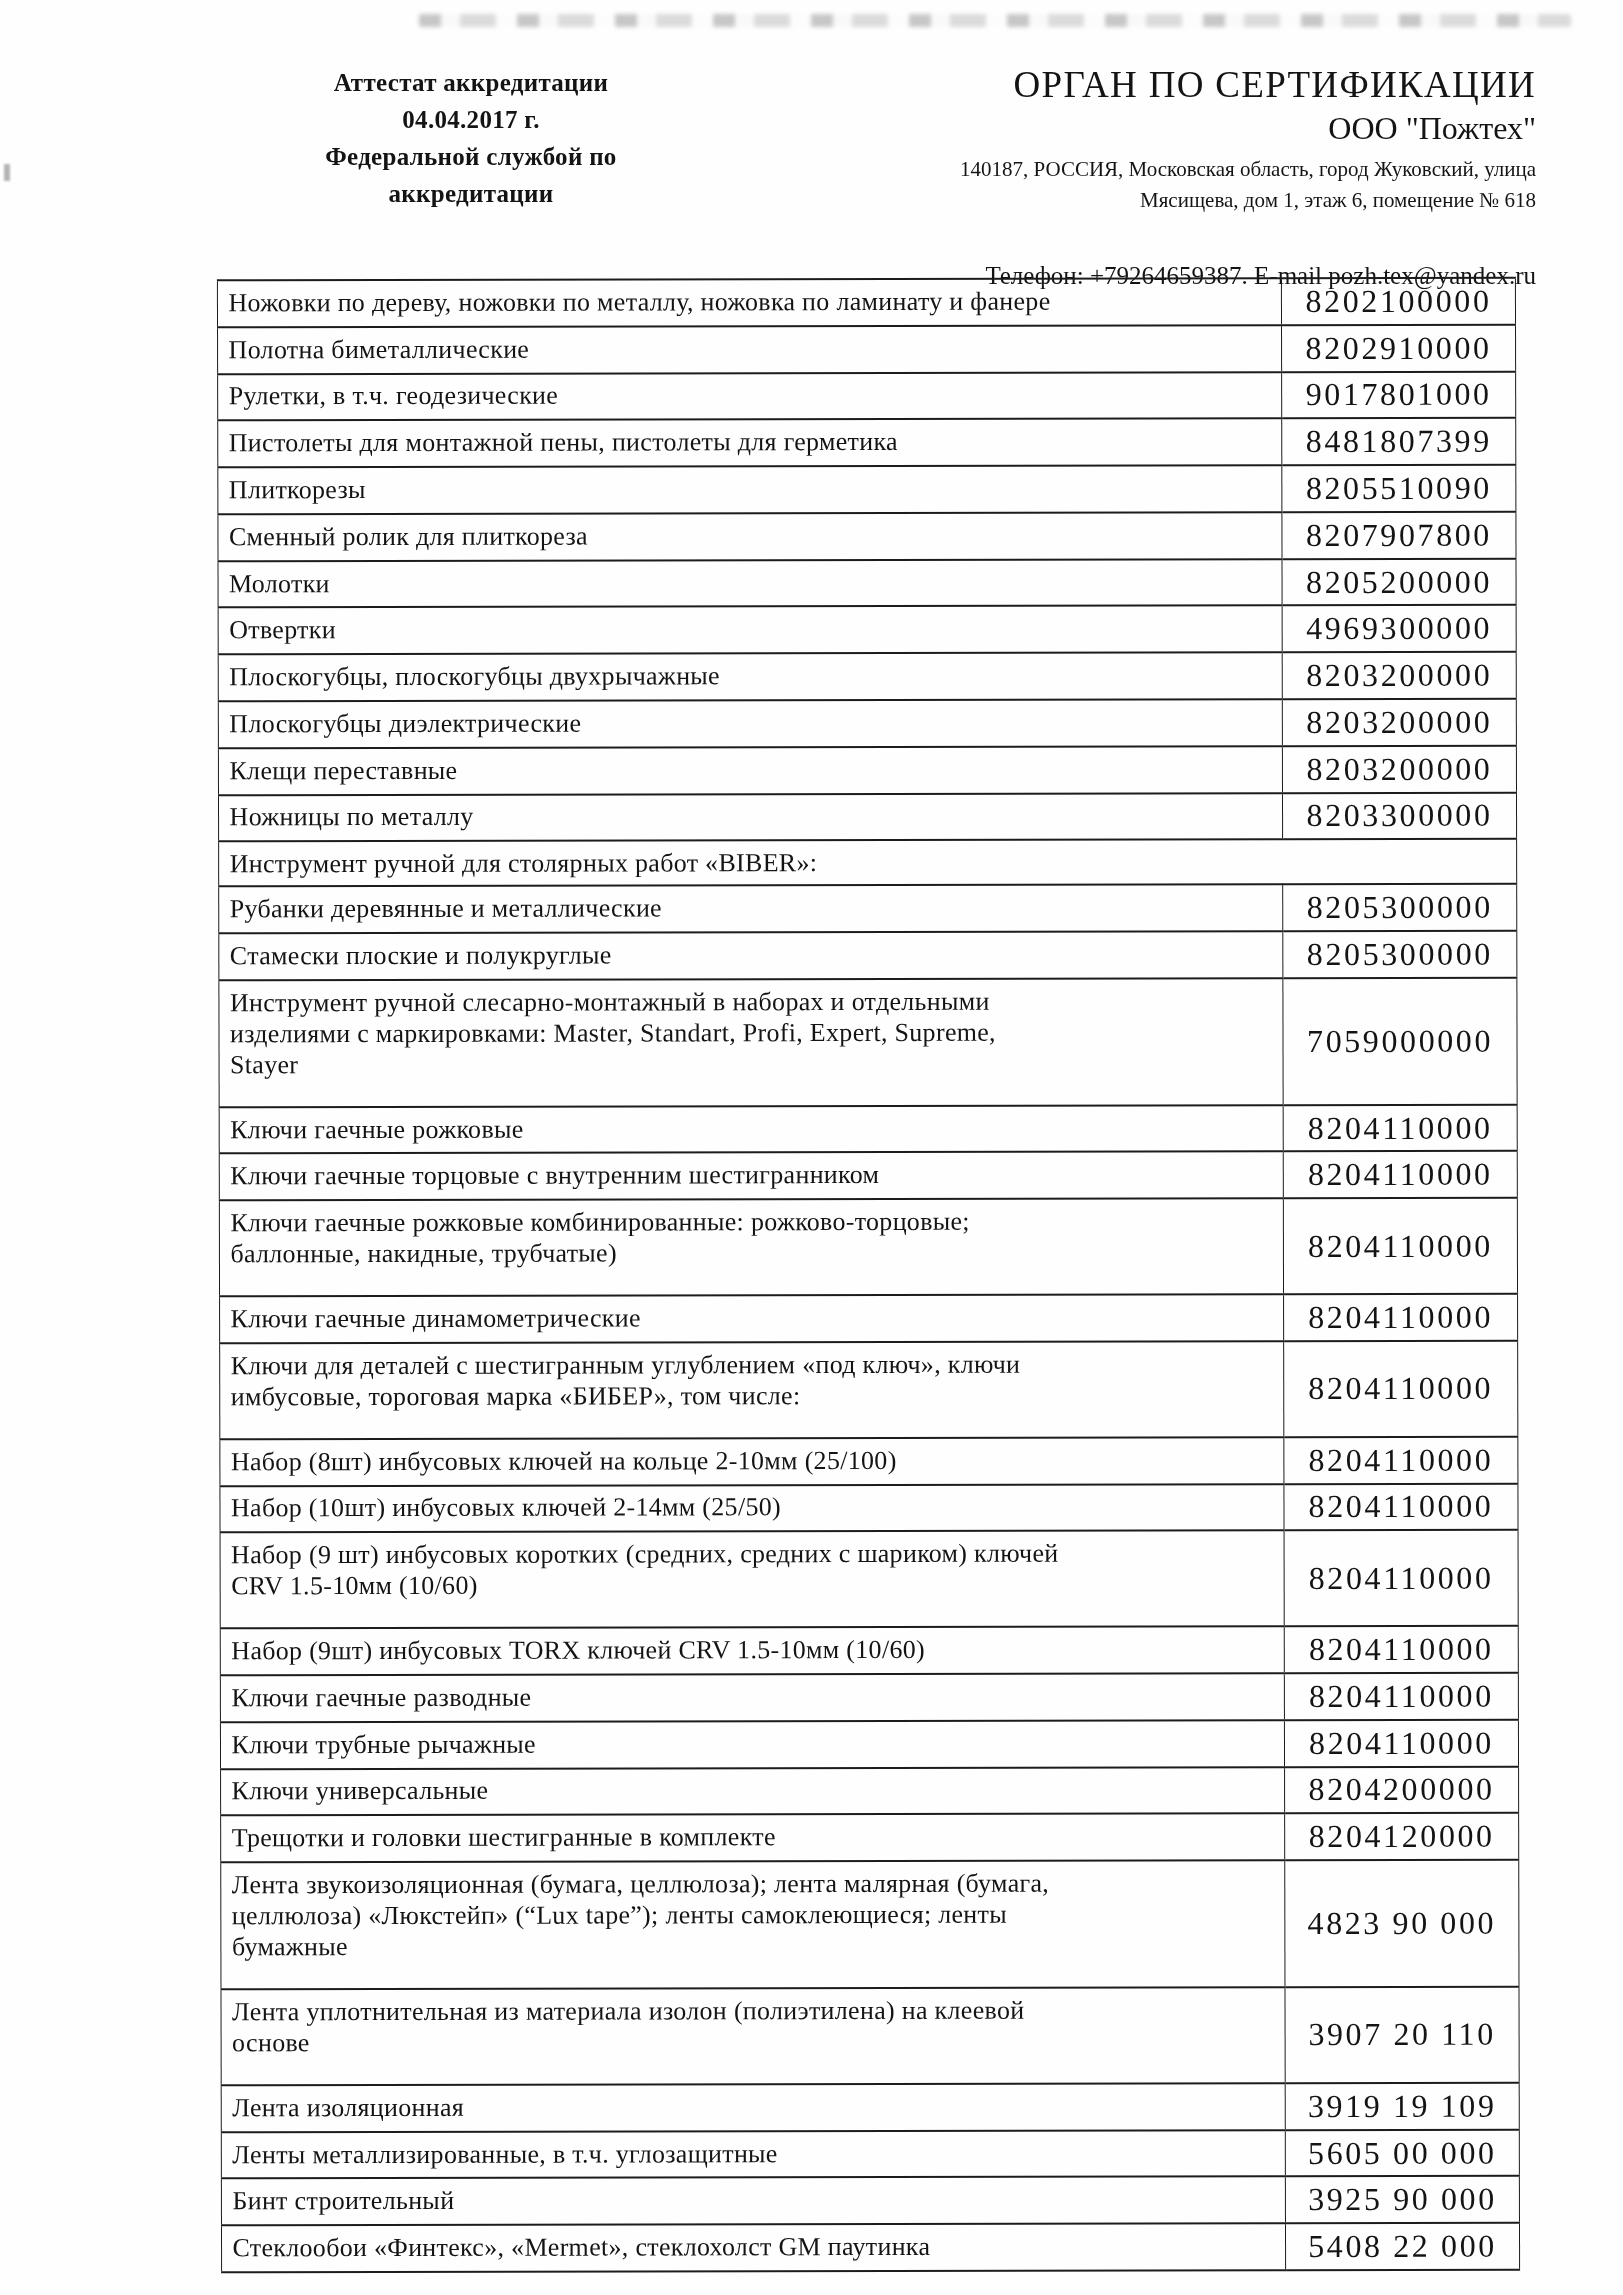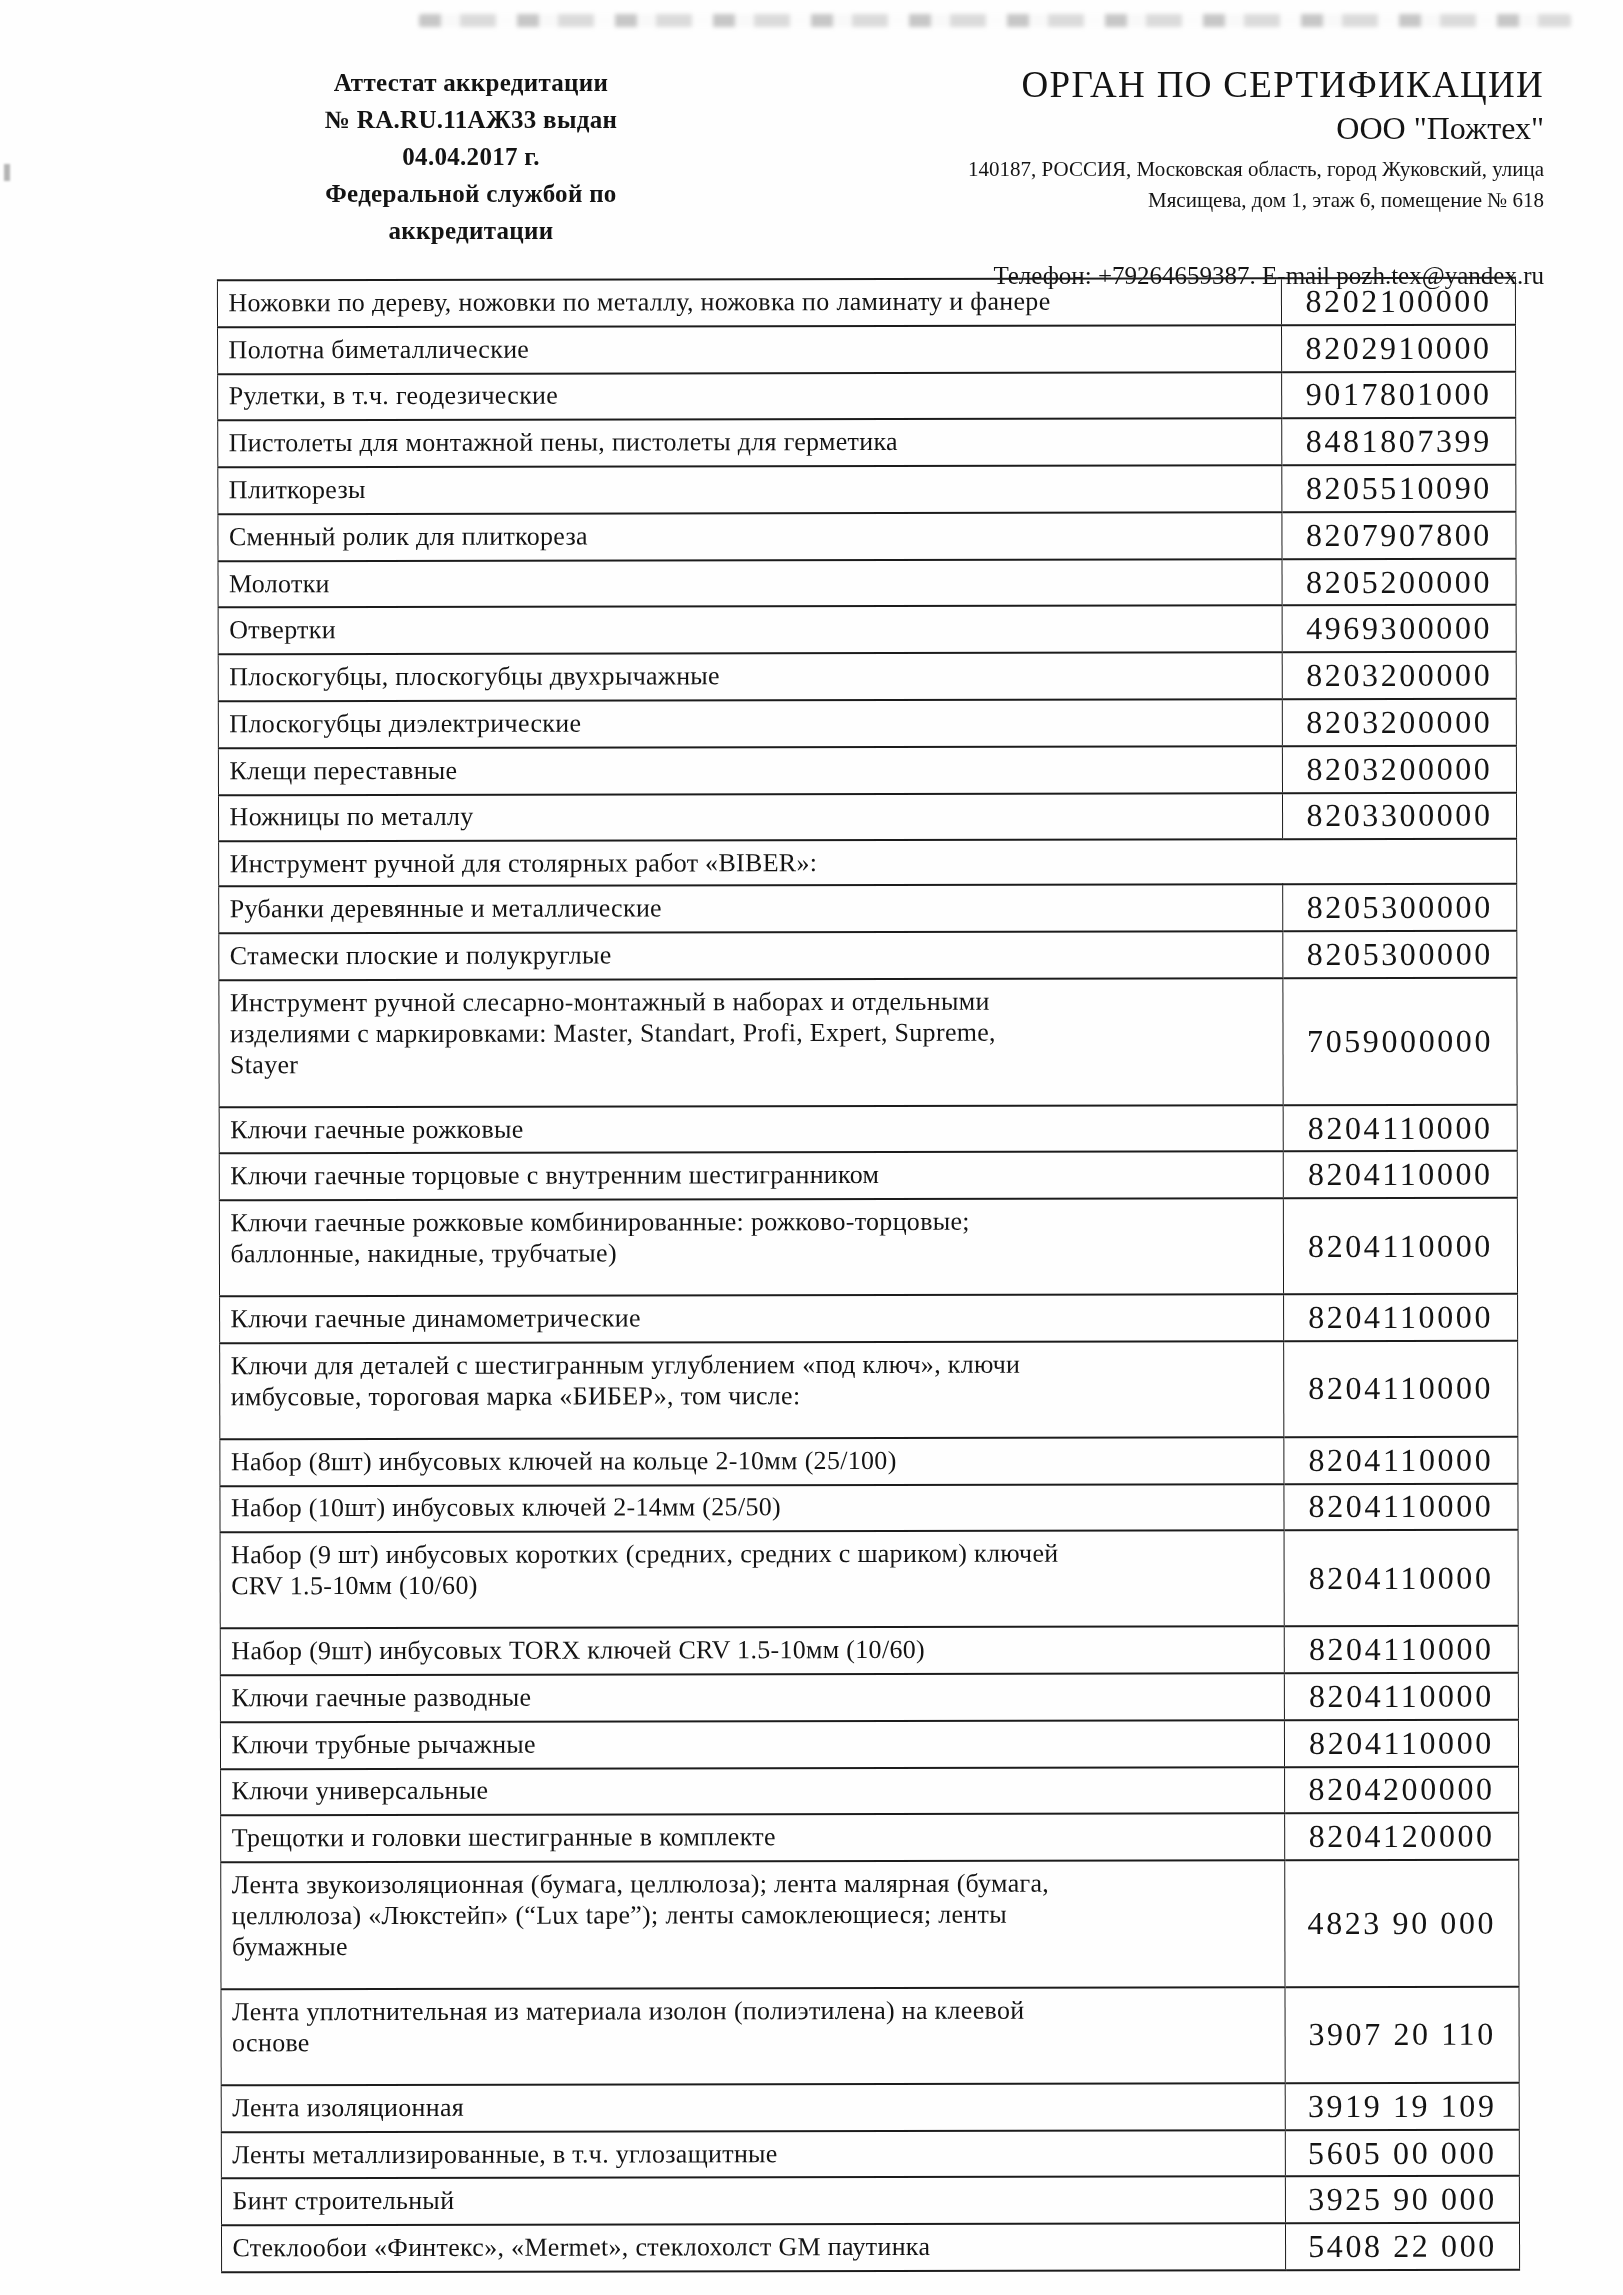--- a/index.html
+++ b/index.html
@@ -16,21 +16,21 @@
   .scan-artifact{
     position:absolute;top:14.4px;left:419px;width:1152px;height:13px;
     background:repeating-linear-gradient(90deg,
       rgba(110,110,110,.38) 0 22px, rgba(210,210,210,.10) 22px 41px,
       rgba(140,140,140,.30) 41px 77px, rgba(230,230,230,.06) 77px 98px);
     filter:blur(2px);
     border-radius:2.6px;
   }
   .scan-dot{position:absolute;left:3.9px;top:164px;width:6.5px;height:17px;background:rgba(90,90,90,.45);filter:blur(1.3px);}
 
-  .header{position:absolute;top:64px;left:0;right:0;display:flex;}
+  .header{position:absolute;top:64px;left:0;right:8px;display:flex;}
   .header-left{
     width:524px;margin-left:209px;
     text-align:center;font-weight:bold;
     font-size:25px;line-height:37px;letter-spacing:0.3px;
   }
   .header-right{flex:1;margin-right:79px;text-align:right;}
   .org-title{font-size:37px;line-height:42px;letter-spacing:1.3px;}
   .org-company{font-size:32px;line-height:39px;margin-top:2.6px;}
   .org-address{font-size:21px;line-height:31px;margin-top:6.5px;}
   .org-contact{font-size:25px;line-height:31px;margin-top:44px;}
@@ -68,21 +68,20 @@
 <body>
 
 <div class="page">
 
   <div class="scan-artifact"></div>
   <div class="scan-dot"></div>
 
   <div class="header">
     <div class="header-left">
       <div>Аттестат аккредитации</div>
-      <div>№ RA.RU.11АЖ33 выдан</div>
       <div>04.04.2017 г.</div>
       <div>Федеральной службой по</div>
       <div>аккредитации</div>
     </div>
     <div class="header-right">
       <div class="org-title">ОРГАН ПО СЕРТИФИКАЦИИ</div>
       <div class="org-company">ООО "Пожтех"</div>
       <div class="org-address">140187, РОССИЯ, Московская область, город Жуковский, улица</div>
       <div class="org-address" style="margin-top:0;">Мясищева, дом 1, этаж 6, помещение № 618</div>
       <div class="org-contact">Телефон: +79264659387. E-mail pozh.tex@yandex.ru</div>

